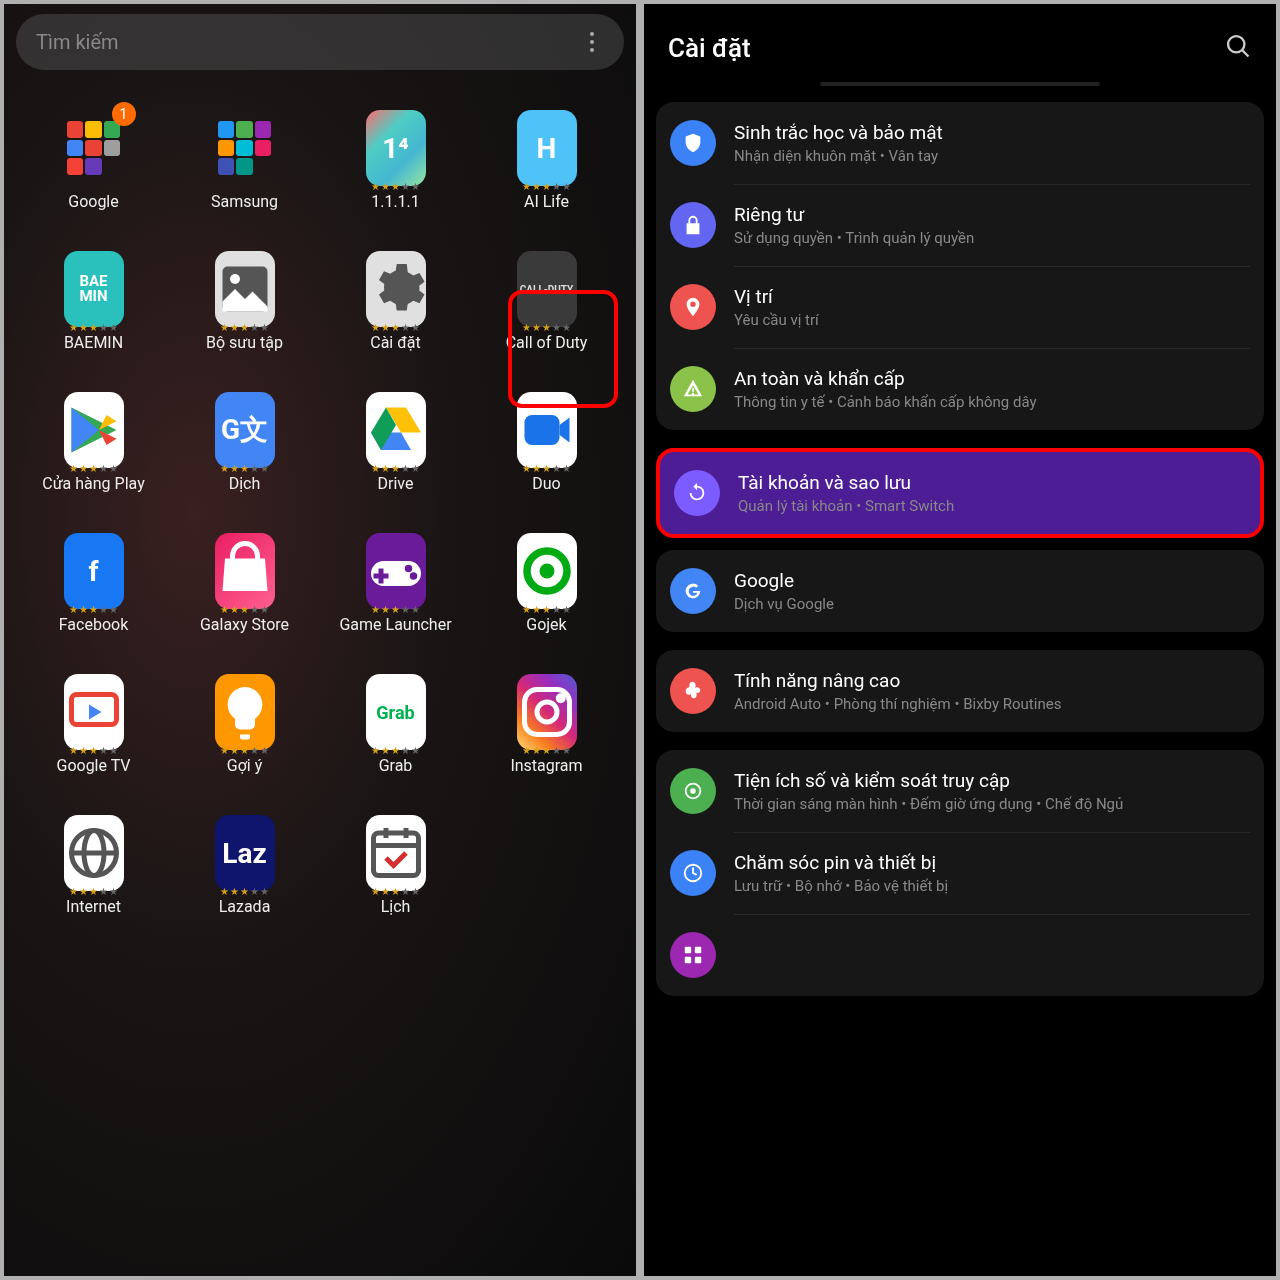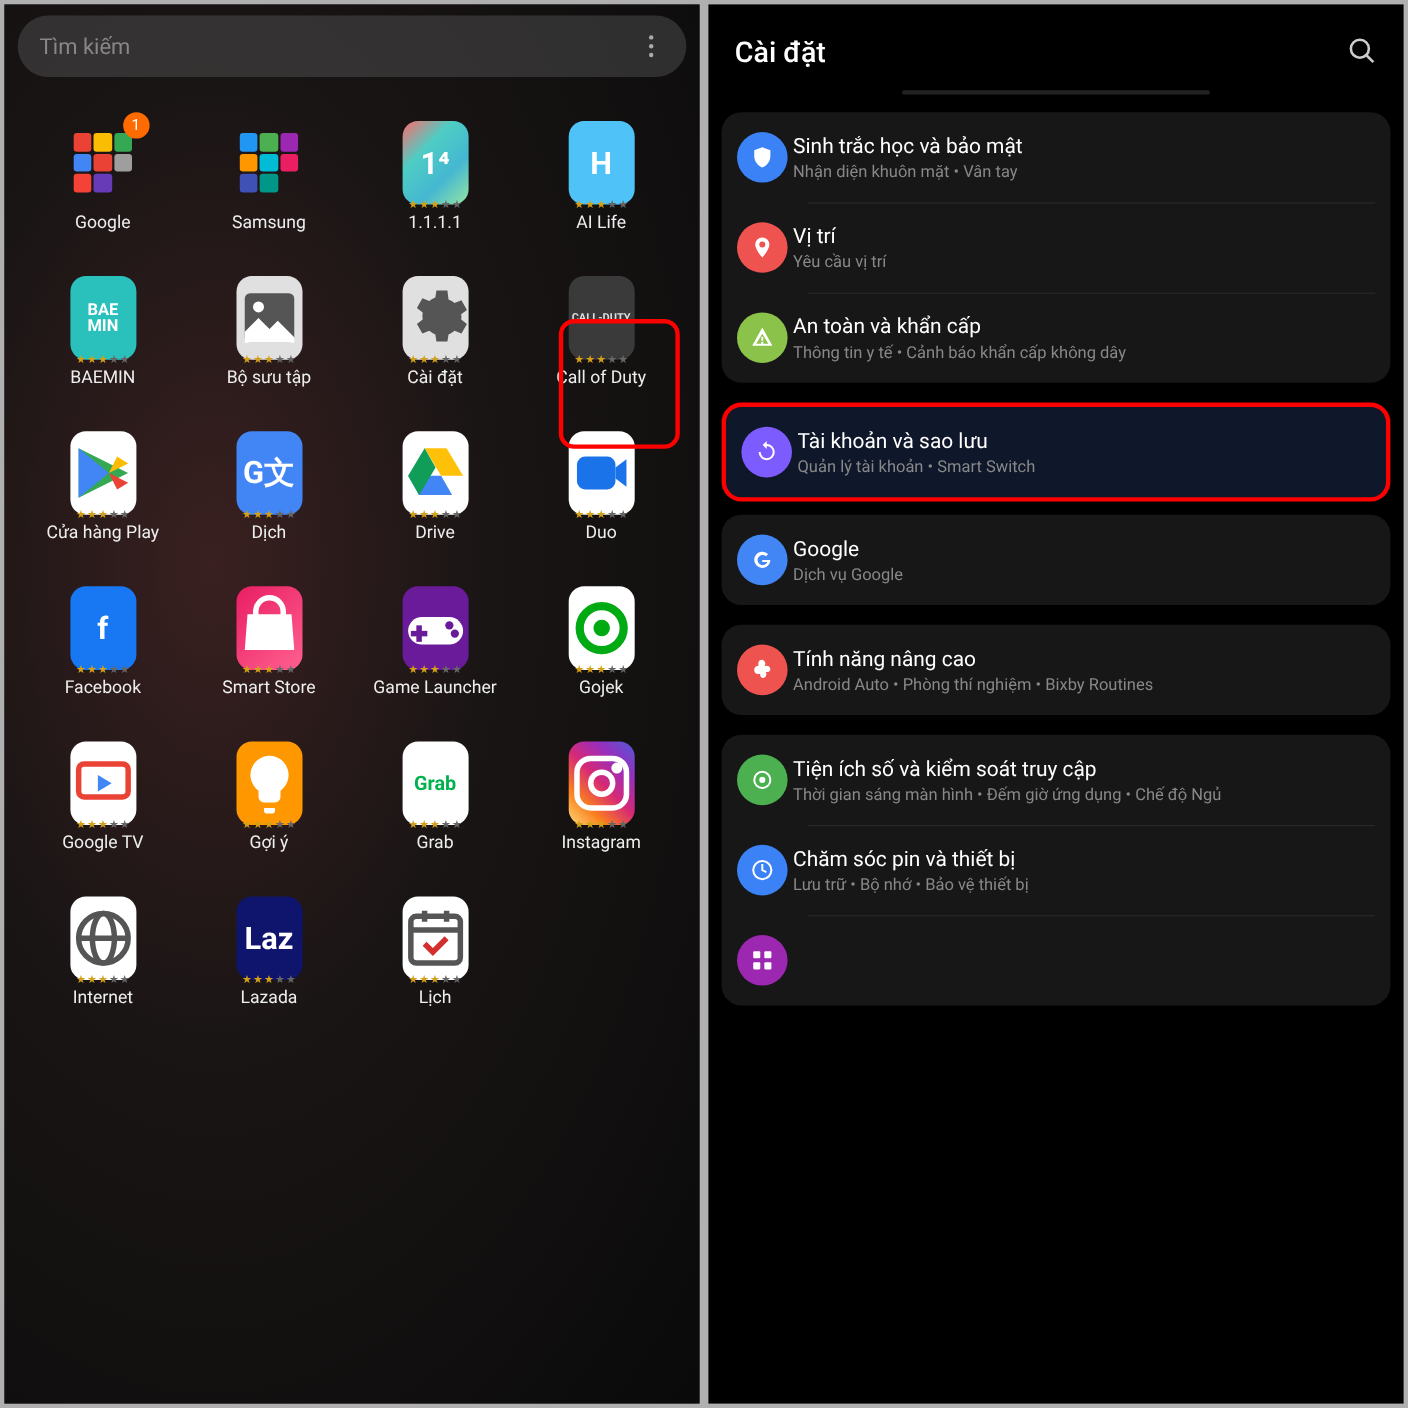--- a/index.html
+++ b/index.html
@@ -25,28 +25,28 @@
 .hl-left { width: 110px; height: 118px; top: 286px; right: 18px; }
 .folder { width: 62px; height: 62px; display: grid; grid-template-columns: repeat(3,1fr); grid-template-rows: repeat(3,1fr); gap: 2px; padding: 4px; }
 .folder i { border-radius: 3px; }
 
 .settings-header { display: flex; align-items: center; justify-content: space-between; padding: 28px 24px 18px; }
 .settings-title { color: #fff; font-size: 26px; font-weight: 500; }
 .search-icon svg { width: 28px; height: 28px; }
 .handle { width: 280px; height: 4px; background: #222; border-radius: 2px; margin: 0 auto 16px; }
 .settings-list { padding: 0 12px; }
 .card { background: #171717; border-radius: 18px; margin-bottom: 18px; overflow: hidden; }
-.setting-row { display: flex; align-items: center; padding: 18px 14px; gap: 5px; cursor: pointer; position: relative; }
+.setting-row { display: flex; align-items: center; padding: 18px 14px; gap: 18px; cursor: pointer; position: relative; }
 .setting-row + .setting-row::before { content: ""; position: absolute; top: 0; left: 78px; right: 14px; height: 1px; background: #2a2a2a; }
 .setting-ic { width: 46px; height: 46px; border-radius: 50%; display: flex; align-items: center; justify-content: center; flex-shrink: 0; }
 .setting-ic svg { width: 22px; height: 22px; fill: #fff; }
 .setting-txt { flex: 1; min-width: 0; }
 .setting-title { color: #fff; font-size: 19px; margin-bottom: 3px; }
 .setting-sub { color: #888; font-size: 15px; }
-.hl-right { background: #0f172a; border: 4px solid #ff0000; border-radius: 18px; margin-bottom: 12px; }
+.hl-right { background: #4c1d95; border: 4px solid #ff0000; border-radius: 18px; margin-bottom: 12px; }
 
 .ic-ailife{background:#4fc3f7;}.ic-baemin{background:#2ac1bc;font-size:15px;line-height:1;}.ic-gallery{background:#e0e0e0;}.ic-settings{background:#e0e0e0;}.ic-cod{background:#3a3a3a;font-size:10px;color:#ddd;}.ic-play{background:#fff;}.ic-dich{background:#4285f4;}.ic-drive{background:#fff;}.ic-duo{background:#fff;}.ic-fb{background:#1877f2;}.ic-galaxystore{background:linear-gradient(135deg,#e91e63,#ff6090);}.ic-gamelauncher{background:#6a1b9a;}.ic-gojek{background:#fff;color:#00aa13;}.ic-gtv{background:#fff;}.ic-goiy{background:#ff9800;}.ic-grab{background:#fff;color:#00b14f;font-size:18px;}.ic-insta{background:linear-gradient(45deg,#feda75,#fa7e1e,#d62976,#962fbf,#4f5bd5);}.ic-internet{background:#fff;}.ic-lazada{background:#0f146d;}.ic-lich{background:#fff;color:#333;}.ic-1111{background:linear-gradient(135deg,#ff6b6b,#4ecdc4,#45b7d1,#96e6a1);}
 </style>
 </head>
 <body>
 
 <div class="panel panel-left">
   <div class="left-bg"></div>
   <div class="search-bar">
     <span>Tìm kiếm</span>
@@ -270,21 +270,21 @@
             </svg>
           </div>
           <div class="stars">
             <span class="f">★</span>
             <span class="f">★</span>
             <span class="f">★</span>
             <span>★</span>
             <span>★</span>
           </div>
         </div>
-        <div class="app-label">Smart Store</div>
+        <div class="app-label">Galaxy Store</div>
       </div>
       <div class="app-item">
         <div class="app-icon-wrap">
           <div class="app-icon ic-gamelauncher">
             <svg viewBox="0 0 24 24" fill="#fff">
               <rect x="2" y="8" width="20" height="10" rx="5"></rect>
               <circle cx="17" cy="11" r="1.5" fill="#6a1b9a"></circle>
               <circle cx="19" cy="14" r="1.5" fill="#6a1b9a"></circle>
               <rect x="5" y="11" width="2" height="6" fill="#6a1b9a"></rect>
               <rect x="3" y="13" width="6" height="2" fill="#6a1b9a"></rect>
@@ -460,20 +460,31 @@
             <svg viewBox="0 0 24 24">
               <path d="M12 2l8 3v6c0 5-3.5 9.5-8 11-4.5-1.5-8-6-8-11V5l8-3z"></path>
             </svg>
           </div>
           <div class="setting-txt">
             <div class="setting-title">Sinh trắc học và bảo mật</div>
             <div class="setting-sub">Nhận diện khuôn mặt  •  Vân tay</div>
           </div>
         </div>
         <div class="setting-row">
+          <div class="setting-ic" style="background: rgb(99, 102, 241);">
+            <svg viewBox="0 0 24 24">
+              <path d="M12 2a5 5 0 00-5 5v3H5v12h14V10h-2V7a5 5 0 00-5-5zm-3 8V7a3 3 0 016 0v3H9z"></path>
+            </svg>
+          </div>
+          <div class="setting-txt">
+            <div class="setting-title">Riêng tư</div>
+            <div class="setting-sub">Sử dụng quyền  •  Trình quản lý quyền</div>
+          </div>
+        </div>
+        <div class="setting-row">
           <div class="setting-ic" style="background: rgb(239, 83, 80);">
             <svg viewBox="0 0 24 24">
               <path d="M12 2a7 7 0 00-7 7c0 5 7 13 7 13s7-8 7-13a7 7 0 00-7-7zm0 10a3 3 0 110-6 3 3 0 010 6z"></path>
             </svg>
           </div>
           <div class="setting-txt">
             <div class="setting-title">Vị trí</div>
             <div class="setting-sub">Yêu cầu vị trí</div>
           </div>
         </div>

